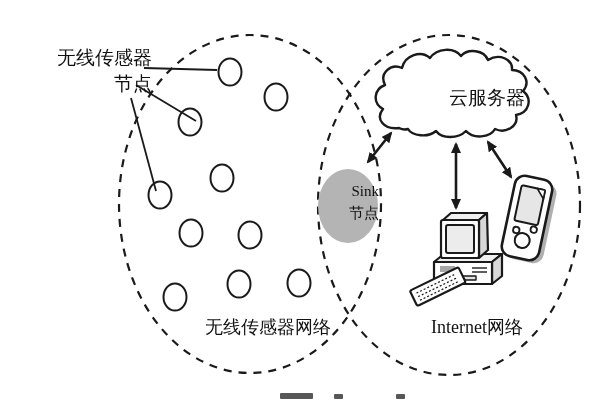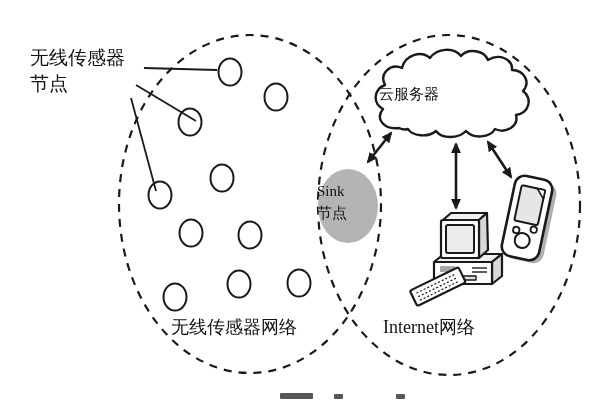--- a/index.html
+++ b/index.html
@@ -7,23 +7,23 @@
     --line:#1a1a1a;
     --sink-fill:#b4b4b4;
     --bg:#ffffff;
   }
   html,body{margin:0;padding:0;background:#fff;}
   .canvas{
     position:relative;width:600px;height:400px;background:var(--bg);
     overflow:hidden;font-family:"Liberation Serif","DejaVu Serif",serif;color:#111;
   }
   svg{position:absolute;left:0;top:0;}
-  .lbl{position:absolute;text-align:left;color:#111;}
+  .lbl{position:absolute;text-align:right;color:#111;}
   .lbl-pointer{left:30px;top:45px;width:122px;font-size:19px;line-height:26px;}
-  .lbl-cloud{left:379px;top:85px;width:146px;font-size:15px;}
+  .lbl-cloud{left:379px;top:85px;width:146px;font-size:19px;}
   .lbl-sink{left:317px;top:180px;width:62px;font-size:15px;line-height:22px;}
   .lbl-wsn{left:171px;top:315px;width:160px;font-size:18px;}
   .lbl-internet{left:383px;top:315px;width:140px;font-size:18px;}
   .cap-mark{position:absolute;background:#3a3a3a;border-radius:1px;opacity:.85;}
 </style>
 </head>
 <body>
 
 <div class="canvas">
 

